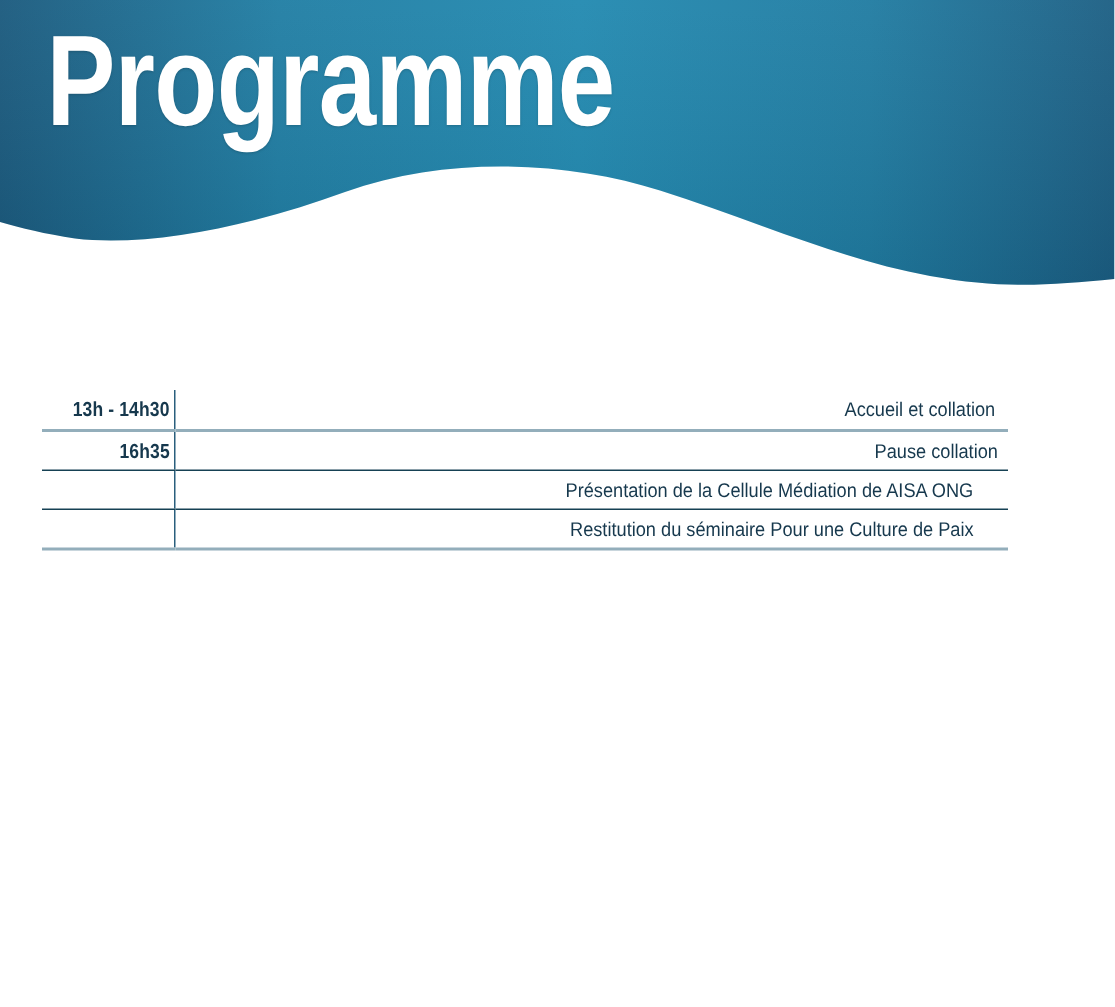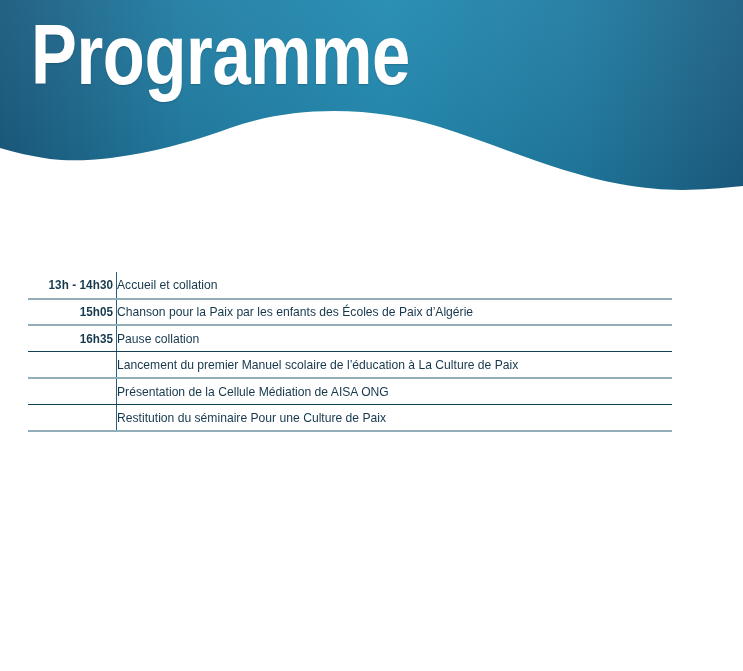--- a/index.html
+++ b/index.html
@@ -42,21 +42,21 @@
     transform-origin: left top;
     white-space: nowrap;
     text-shadow: 0 1px 2px rgba(0,0,0,0.18);
     user-select: none;
   }
 
   
   #schedule-table {
     position: absolute;
     left: 28px;
-    top: 272px;
+    top: 260px;
     width: 643px;
     border-collapse: collapse;
     table-layout: fixed;
   }
   #schedule-table tr {
     height: 26.5px;
   }
   #schedule-table td {
     padding: 0;
     vertical-align: middle;
@@ -67,21 +67,21 @@
     width: 88px;
     text-align: right;
     padding-right: 8px;
     font-weight: bold;
     font-size: 13.5px;
     letter-spacing: 0.1px;
     transform: scaleX(0.94);
   }
   td.event-cell {
     width: 555px;
-    text-align: left;
+    text-align: right;
     padding-left: 9px;
     font-size: 13.2px;
     border-left: 1.2px solid #2a5f7d;
     white-space: nowrap;
   }
   td.time-cell span, td.event-cell span {
     display: inline-block;
     transform: scaleX(0.92);
     transform-origin: left center;
   }
@@ -126,31 +126,23 @@
   </svg>
   <div id="page-title">Programme</div>
 </div>
 
 <table id="schedule-table">
   <tbody>
       <tr class="rule-light">
         <td class="time-cell"><span>13h - 14h30</span></td>
         <td class="event-cell"><span>Accueil et collation</span></td>
       </tr>
-      <tr class="rule-light">
-        <td class="time-cell"><span>15h05</span></td>
-        <td class="event-cell"><span>Chanson pour la Paix par les enfants des Écoles de Paix d’Algérie</span></td>
-      </tr>
       <tr class="rule-dark">
         <td class="time-cell"><span>16h35</span></td>
         <td class="event-cell"><span>Pause collation</span></td>
-      </tr>
-      <tr class="rule-light">
-        <td class="time-cell"><span></span></td>
-        <td class="event-cell"><span>Lancement du premier Manuel scolaire de l’éducation à La Culture de Paix</span></td>
       </tr>
       <tr class="rule-dark">
         <td class="time-cell"><span></span></td>
         <td class="event-cell"><span>Présentation de la Cellule Médiation de AISA ONG</span></td>
       </tr>
       <tr class="rule-light">
         <td class="time-cell"><span></span></td>
         <td class="event-cell"><span>Restitution du séminaire Pour une Culture de Paix</span></td>
       </tr>
     </tbody>

